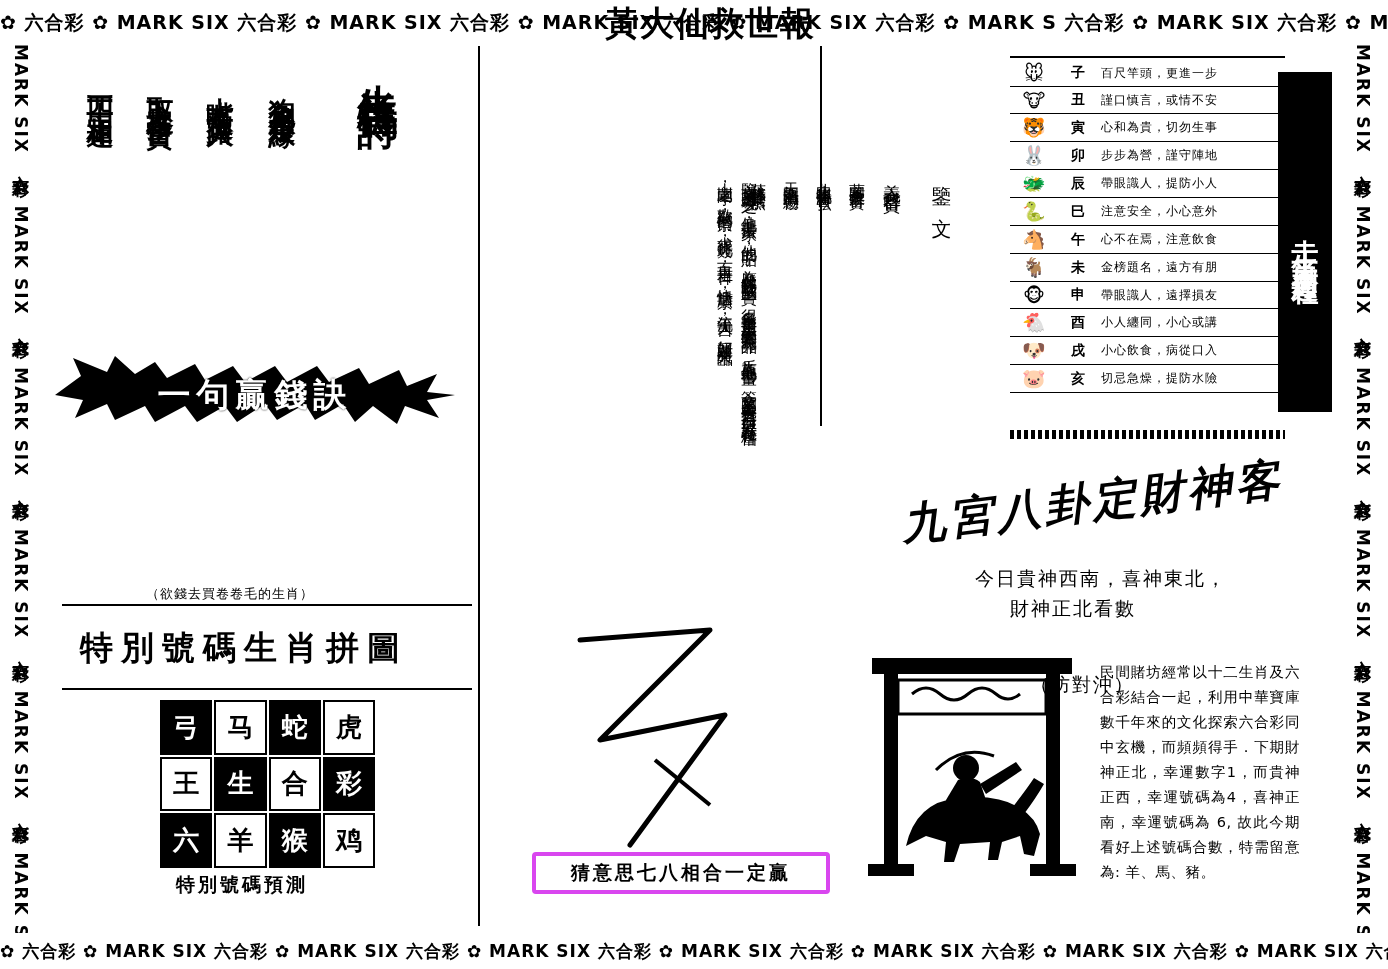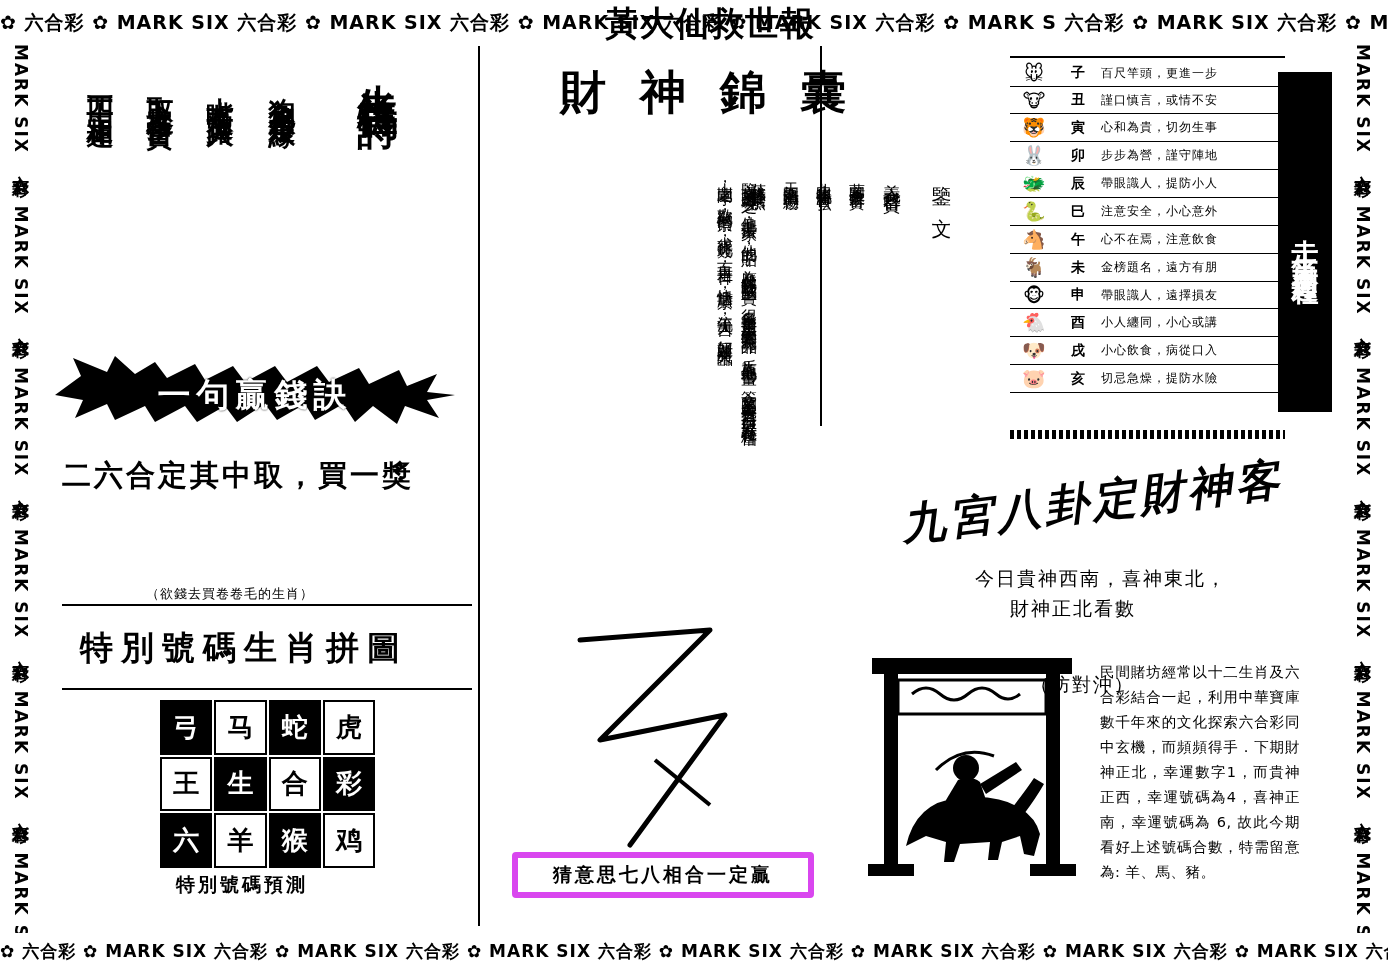--- a/index.html
+++ b/index.html
@@ -139,22 +139,22 @@
 
   .calligraphy{
     position:absolute;left:530px;top:462px;
     font-size:37px;font-weight:bold;letter-spacing:6px;white-space:nowrap;
     font-family:"DejaVu Serif","Liberation Serif",serif;
     font-style:italic;
   }
   .squiggle{position:absolute;left:560px;top:600px;width:200px;height:260px;}
 
   .riddle-box{
-    position:absolute;left:512px;top:852px;width:290px;height:34px;
-    border:6px solid #d946ef;border-radius:4px;
+    position:absolute;left:532px;top:852px;width:290px;height:34px;
+    border:4px solid #d946ef;border-radius:4px;
     display:flex;align-items:center;justify-content:center;
     font-size:19px;font-weight:bold;letter-spacing:3px;
   }
 
   
   .zodiac-title{
     position:absolute;right:56px;top:72px;width:54px;height:340px;
     background:#000;color:#fff;
     writing-mode:vertical-rl;text-orientation:upright;
     font-size:27px;font-weight:bold;letter-spacing:6px;
@@ -229,21 +229,20 @@
   <div class="poem-col pc3">取下定格多富貴</div>
   <div class="poem-col pc4">四十一一定相連</div>
 
   <div class="burst">
     <svg width="400" height="78" viewBox="0 0 400 78">
       <polygon points="0,39 26,20 18,2 52,16 60,0 80,18 100,6 112,22 140,8 150,24 178,10 190,26 220,10 232,26 262,10 274,26 304,12 314,28 344,14 352,30 382,18 372,36 400,39 372,44 384,62 350,50 342,68 318,50 300,66 288,48 260,64 250,48 222,64 210,48 182,66 170,50 142,66 130,50 100,66 90,50 60,64 52,48 20,62 28,44" fill="#000"></polygon>
     </svg>
     <div class="burst-label">一句贏錢訣</div>
   </div>
 
-  <div class="verse v1">二六合定其中取，買一獎</div>
   <div class="verse-note">（欲錢去買卷卷毛的生肖）</div>
 
   <div class="boxline bl1"></div>
   <div class="sec-title">特別號碼生肖拼圖</div>
   <div class="boxline bl2"></div>
 
   <div class="seal-grid">
     <div class="seal">弓</div>
     <div class="seal inv">马</div>
     <div class="seal">蛇</div>
@@ -252,21 +251,20 @@
     <div class="seal">生</div>
     <div class="seal inv">合</div>
     <div class="seal">彩</div>
     <div class="seal">六</div>
     <div class="seal inv">羊</div>
     <div class="seal">猴</div>
     <div class="seal inv">鸡</div>
   </div>
   <div class="seal-caption">特別號碼預測</div>
 
-  <div class="mid-title">財神錦囊</div>
   <div class="mid-col mcA">鑒 文</div>
   <div class="mid-col mc0">義之會群賢</div>
   <div class="mid-col mc1">蘭亭雅會象群賢</div>
   <div class="mid-col mc2">曲水流暢會管弦</div>
   <div class="mid-col mc3">天朗氣清風惠暢</div>
   <div class="mid-col mc4">茂林修竹樂怡然</div>
   <div class="mid-col mc5">鑒文寫的是王羲之，他是書法家，他的字貼，為歷代郎野收藏的至寶，很多皇帝甚至用王羲之的字體為葬品，后人尊他為書聖。簽文寫的是王羲之在三月三日與一眾好友在會稽山之蘭亭，歡聚的情景，求得此簽，百事吉祥，快活順景，流年大吉，好運即將來臨。</div>
 
 
   <div class="squiggle">

